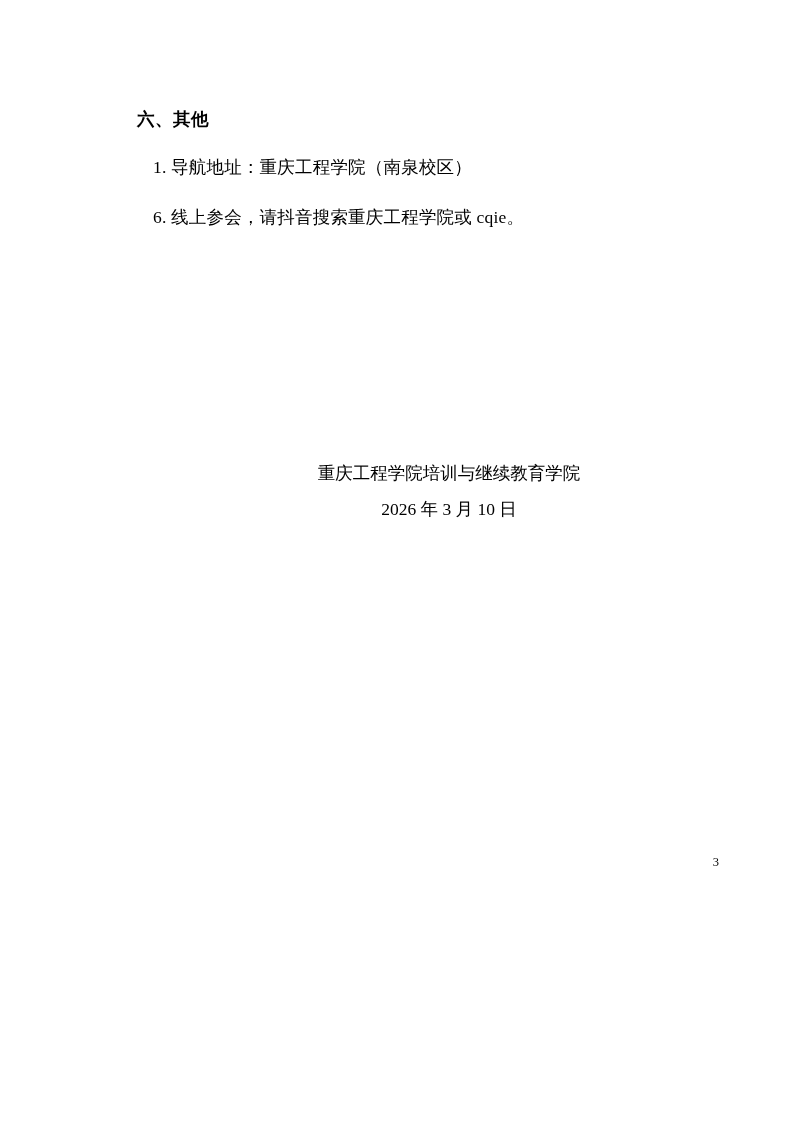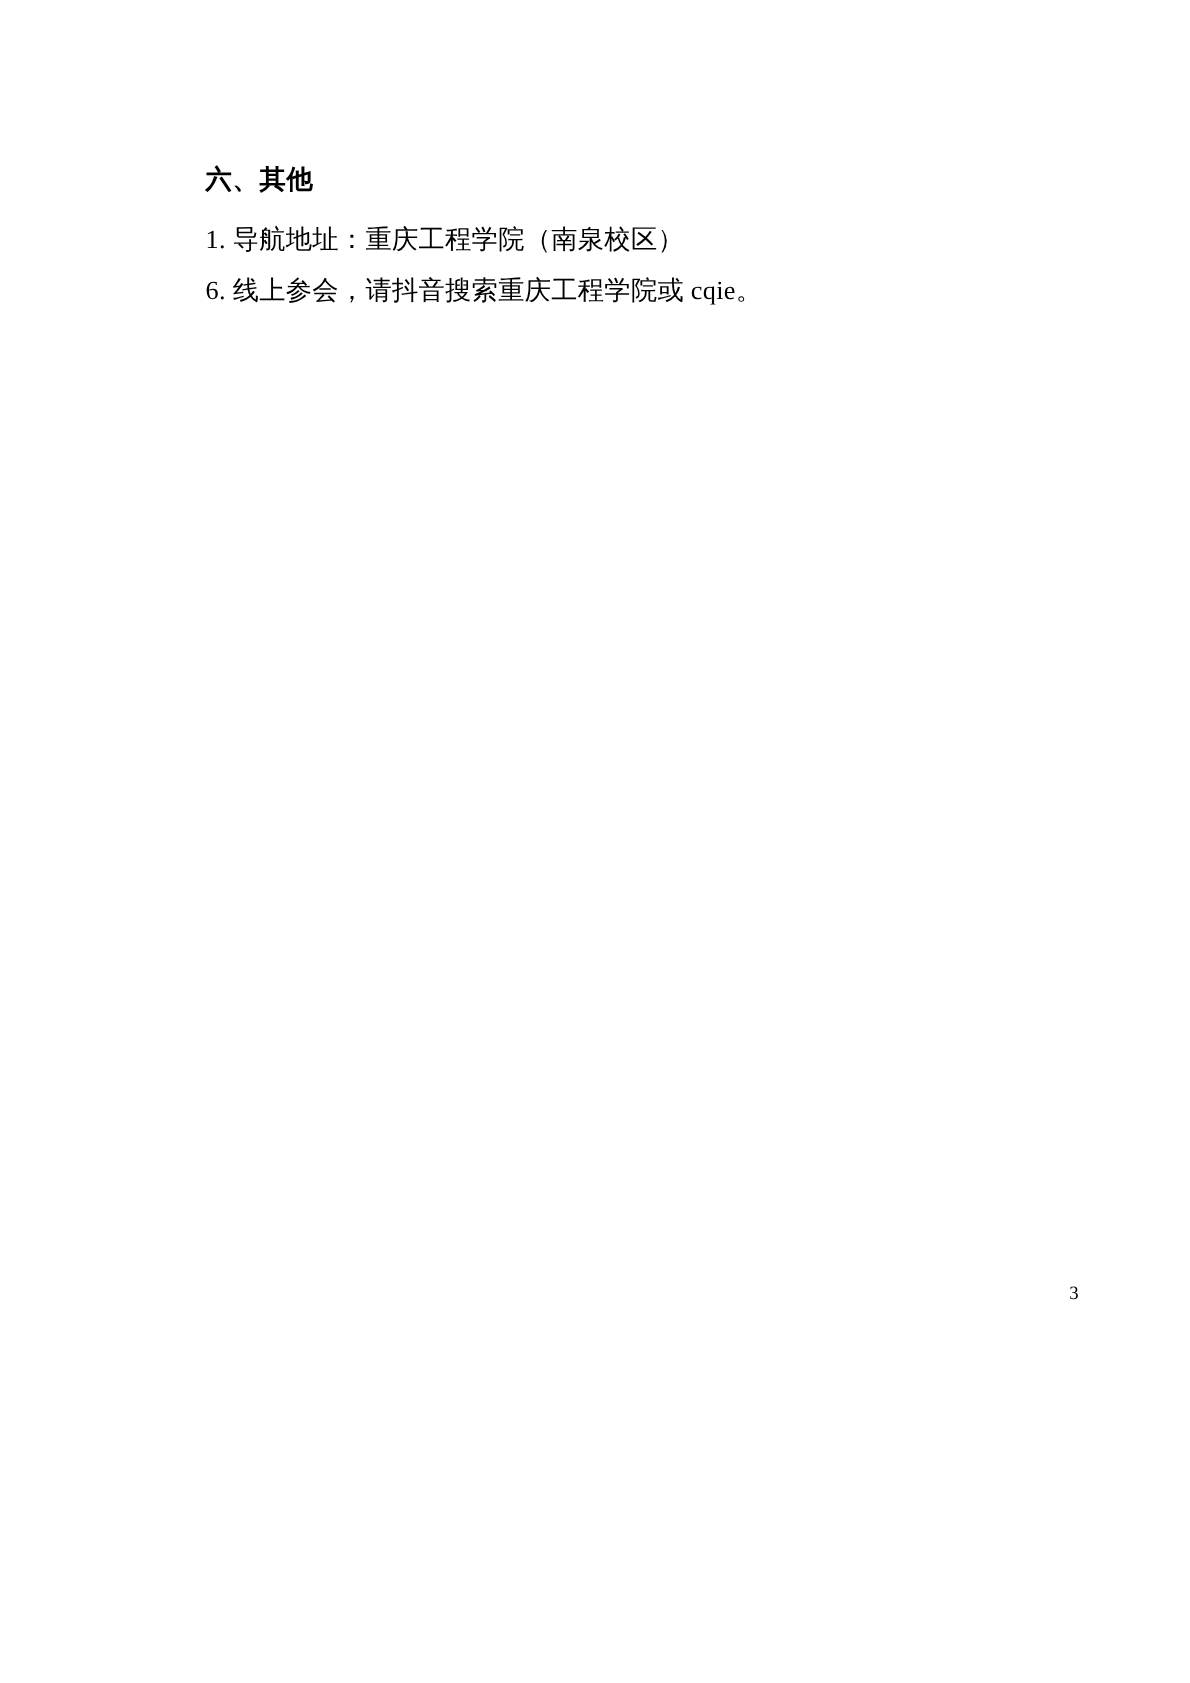--- a/index.html
+++ b/index.html
@@ -34,21 +34,21 @@
     font-weight: bold;
     font-size: 17.5px;
     line-height: 30px;
     letter-spacing: 0.5px;
     margin: 0 0 8px 0;
     padding-left: 33px;
   }
   .para {
     font-size: 17.5px;
     line-height: 34px;
-    margin: 0;
+    margin: 16px;
     text-align: justify;
     text-justify: inter-ideograph;
     letter-spacing: 0.2px;
   }
   .para .indent {
     display: inline-block;
     width: 33px;
   }
   .signature-block {
     position: absolute;
@@ -82,17 +82,19 @@
     <h2 class="section-heading">六、其他</h2>
 
     <p class="para"><span class="indent"></span><span>1. 导航地址：重庆工程学院（南泉校区）</span></p>
 
 
     <p class="para"><span class="indent"></span><span>6. 线上参会，请抖音搜索重庆工程学院或 cqie。</span></p>
 
   </div>
 
   <div class="signature-block">
+    <p class="signature-line">重庆工程学院培训与继续教育学院</p>
+    <p class="signature-line">2026 年 3 月 10 日</p>
   </div>
 
   <div class="page-number">3</div>
 
 </div>
 
 </body></html>

